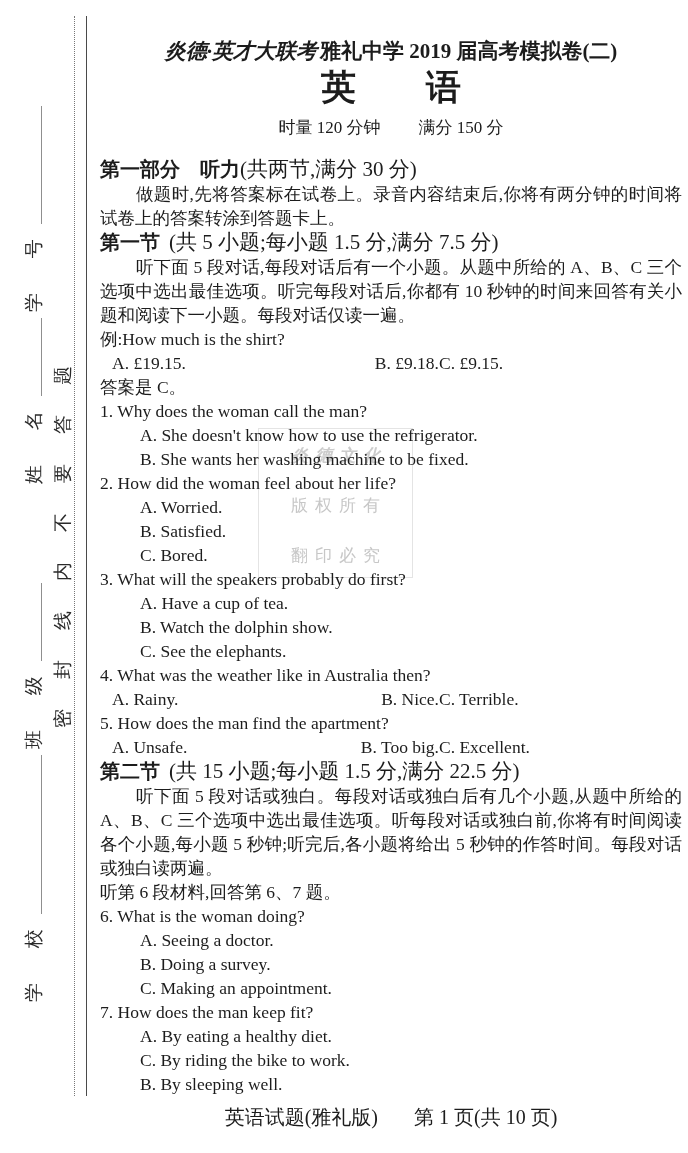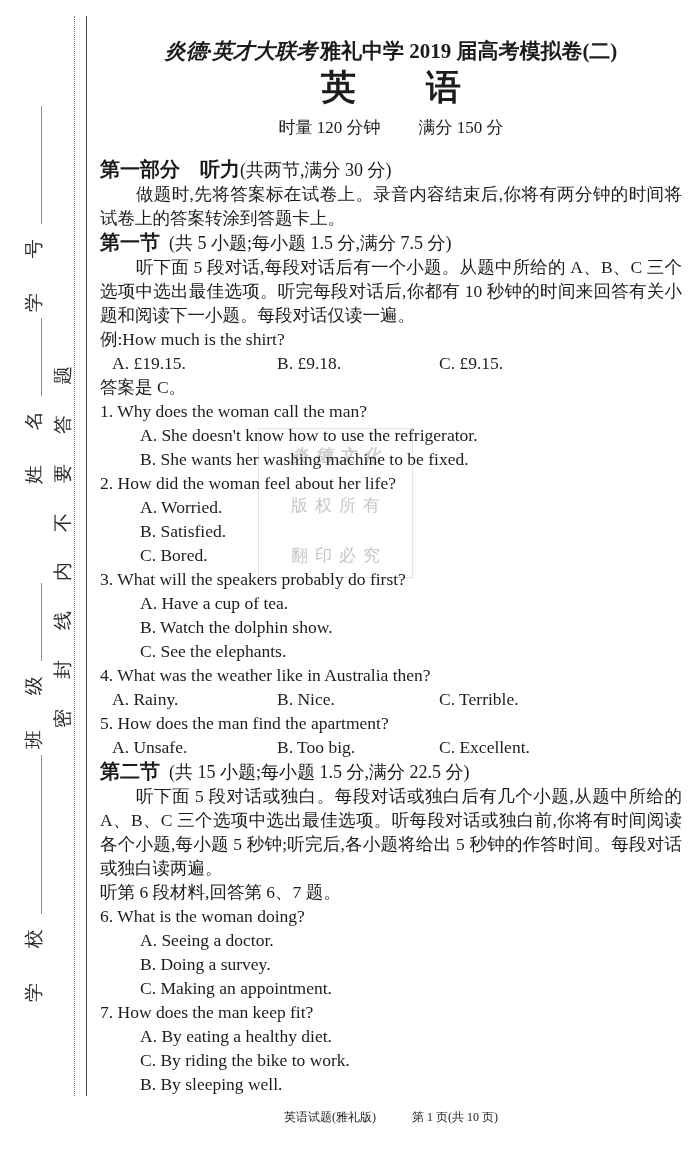--- a/index.html
+++ b/index.html
@@ -120,39 +120,39 @@
     gap: 38px;
     font-size: 17px;
     line-height: 24px;
   }
   .sec-head { margin: 0; line-height: 24px; }
   .sec-head .hb {
     font-family: "Liberation Sans", "DejaVu Sans", sans-serif;
     font-weight: bold;
     font-size: 20px;
   }
-  .sec-head .hl { font-size: 18px; }
+  .sec-head .hl { font-size: 21px; }
   .sec-head .gap { margin-left: 9px; }
   .para { margin: 0; text-align: justify; }
   .indent { text-indent: 2.05em; }
   .q { margin: 0; }
   .opt { margin: 0 0 0 40px; }
   .opt3 { display: flex; margin-left: 12px; }
   .opt3 .c1 { width: 165px; }
-  .opt3 .c2 { width: 162px; }
+  .opt3 .c2 { width: 162px; text-align: right; }
   .opt3 .c3 { flex: 1; }
 
   
   .footer {
     position: absolute; left: 100px; top: 1106px;
     width: 582px;
     display: flex;
     justify-content: center;
     gap: 36px;
-    font-size: 12px;
+    font-size: 20px;
     line-height: 22px;
     z-index: 1;
   }
 </style>
 </head>
 <body>
 
 <div class="page">
 
   <div class="seal-dashed"></div>

